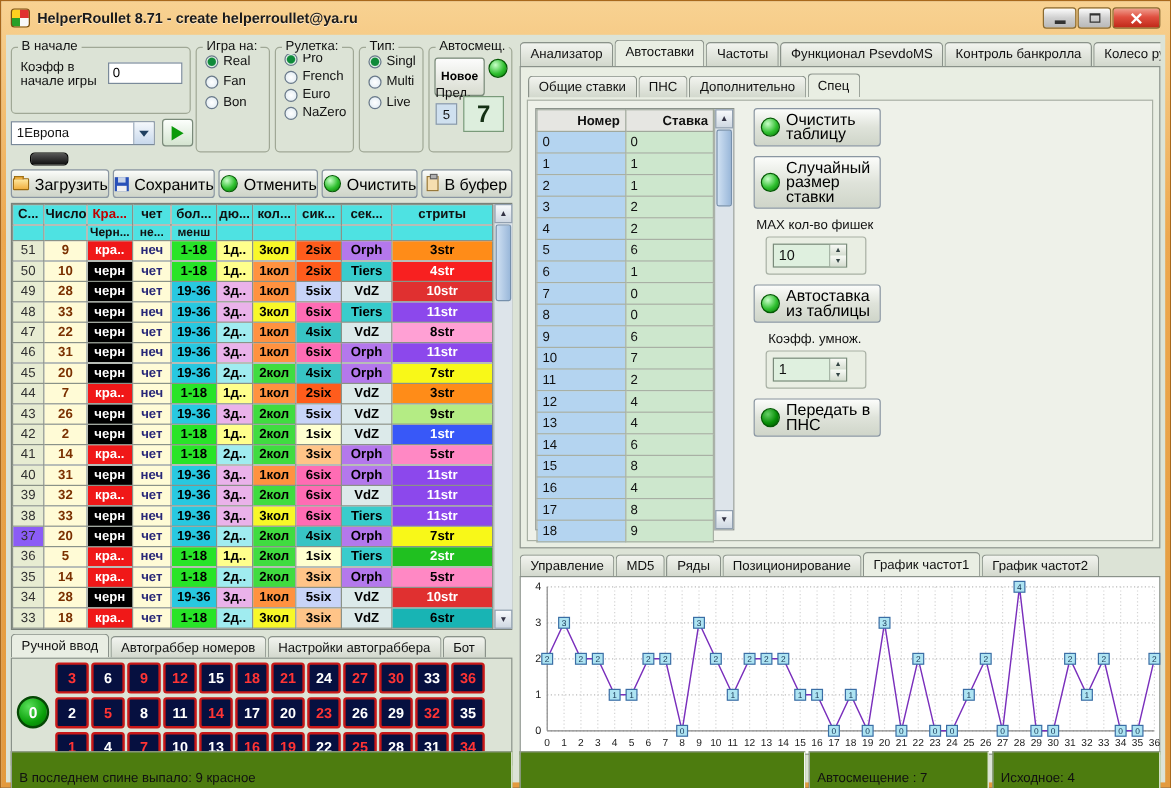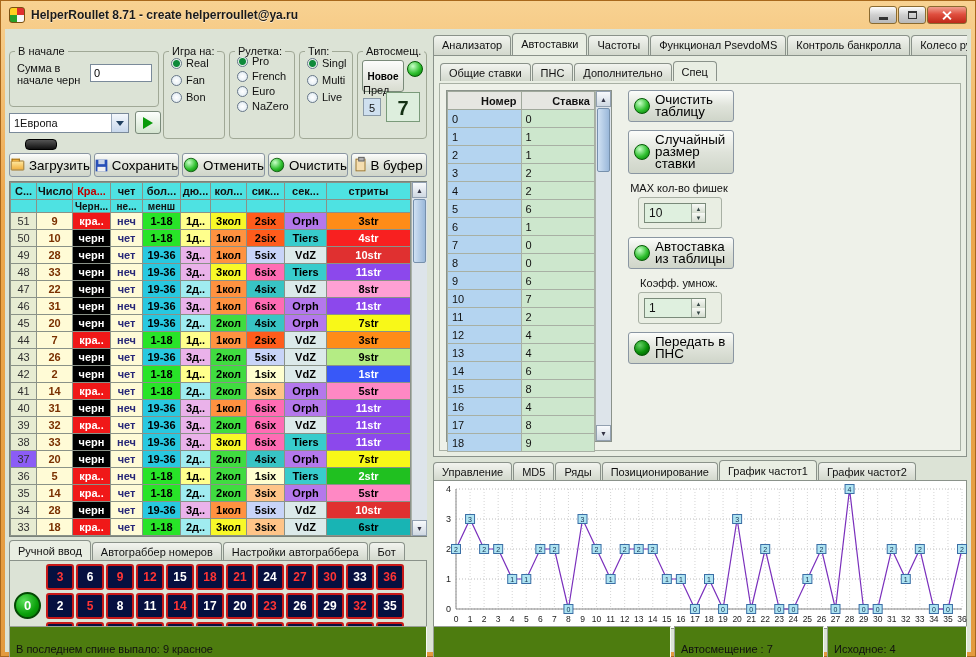--- a/index.html
+++ b/index.html
@@ -11,21 +11,21 @@
 .title{font-size:12px;font-weight:bold;color:#1a1a1a;text-shadow:0 1px 0 rgba(255,255,255,.6)}
 .winbtns{margin-left:auto;display:flex;gap:1px}
 .wbtn{width:28px;height:18px;border:1px solid #8a6a30;border-radius:3px;background:linear-gradient(#fdfdfd,#cfcfcf 50%,#b8b8b8);display:flex;align-items:center;justify-content:center;cursor:pointer}
 .wbtn.close{width:40px;background:linear-gradient(#f09a8a,#d8structurally2020 0,#e05040 50%,#c02818);background:linear-gradient(#f0a090,#e05040 45%,#c02818)}
 .g-min{width:9px;height:3px;background:#333;margin-top:6px}
 .wbtn.close .xbar{position:relative;width:10px;height:10px}
 .xbar::before,.xbar::after{content:"";position:absolute;left:4px;top:0;width:2px;height:11px;background:#fff}
 .xbar::before{transform:rotate(45deg)}.xbar::after{transform:rotate(-45deg)}
 .g-max{width:9px;height:8px;border:1px solid #333;border-top:2px solid #333}
 .client{position:absolute;top:28px;left:4px;right:4px;bottom:4px;background:#dce3d6}
-.leftcol{position:absolute;top:16px;left:4px;width:418px;bottom:4px}
+.leftcol{position:absolute;top:4px;left:4px;width:418px;bottom:4px}
 .rightcol{position:absolute;top:4px;left:428px;right:4px;bottom:4px}
 
 .group{position:absolute;border:1px solid #a0a896;border-radius:4px}
 .gtitle{position:absolute;top:-7px;left:5px;background:#dce3d6;padding:0 3px;font-size:11px}
 .radio-item{display:flex;align-items:center;gap:4px;margin:5px 4px 0 7px;cursor:pointer}
 .rdot{width:11px;height:11px;border-radius:50%;border:1px solid #68788a;background:radial-gradient(#fff,#dce8f0);flex:none}
 .rdot.on{background:radial-gradient(circle at 50% 50%,#0f8a3a 0 3px,#e8f4ec 4px)}
 
 .g-start{left:0;top:6px;width:150px;height:56px}
 .g-start .glabel{position:absolute;left:7px;top:10px;width:70px;line-height:12px}
@@ -125,21 +125,21 @@
         </span>
     </span>
   </div>
 
   <div class="client">
 
     <div class="leftcol">
 
       <div class="group g-start">
         <span class="gtitle">В начале</span>
-        <span class="glabel">Сумма в начале черн</span>
+        <span class="glabel">Коэфф в начале игры</span>
         <input class="tinput" value="0" style="">
       </div>
 
       <div class="group g-game">
         <span class="gtitle">Игра на:</span>
       <div class="radio-item">
             <span class="rdot on"></span>
             <span>Real</span>
           </div>
           <div class="radio-item">

